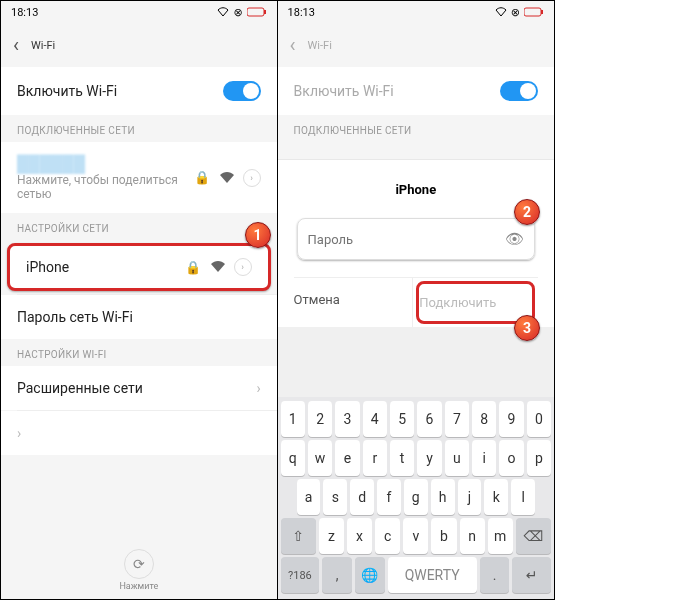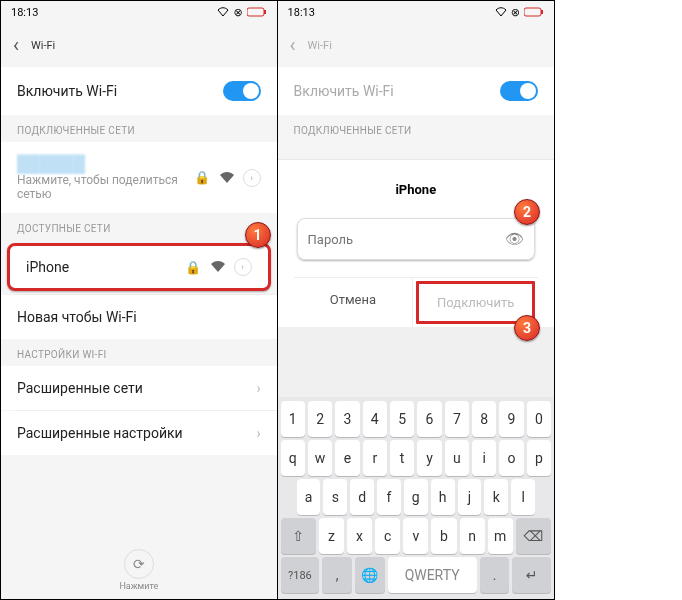--- a/index.html
+++ b/index.html
@@ -29,29 +29,29 @@
 .hl{border:3px solid #d62828;border-radius:8px;box-shadow:0 1px 2px rgba(0,0,0,.3)}
 .badge{position:absolute;width:26px;height:26px;border-radius:50%;background:radial-gradient(circle at 35% 30%,#ff7a3d,#d62828);color:#fff;font-weight:700;display:flex;align-items:center;justify-content:center;font-size:14px;border:1px solid #8a1010;box-shadow:0 1px 2px rgba(0,0,0,.4)}
 
 .overlay{position:absolute;left:0;right:0;top:158px;bottom:0;background:rgba(0,0,0,.02)}
 .dialog{background:#fff;margin:0;padding:16px 16px 0;border-top:1px solid #e8e8e8}
 .dlg-title{text-align:center;font-size:13px;font-weight:700;padding:6px 0 18px}
 .pw-wrap{display:flex;align-items:center;border:1px solid #ddd;padding:0 10px;height:42px}
 .pw-wrap input{flex:1;border:none;outline:none;font-size:13px;color:#ef4444;background:transparent}
 .eye{color:#888;font-size:15px}
 .dlg-btns{display:flex;margin-top:14px;border-top:1px solid #eee}
-.dlg-btn{flex:1;text-align:center;padding:14px 0;font-size:13px;color:#555;border-right:1px solid #eee}
+.dlg-btn{flex:1;padding:14px 0;font-size:13px;color:#555;border-right:1px solid #eee}
 .dlg-btn:last-child{border-right:none;color:#bbb}
 
 .kbd{position:absolute;bottom:0;left:0;right:0;background:#e8e8ea;padding:4px 3px 3px}
 .krow{display:flex;gap:3px;margin-bottom:3px;justify-content:center}
 .key{background:#fff;border-radius:4px;height:36px;flex:1;display:flex;align-items:center;justify-content:center;font-size:14px;color:#333;box-shadow:0 1px 0 rgba(0,0,0,.2);min-width:0}
 .key.dark{background:#cfd1d5;color:#555}
 .key.space{flex:3;font-size:14px;color:#888}
-.hl-connect{border:3px solid #d62828;border-radius:1px}
+.hl-connect{border:3px solid #d62828;border-radius:8px}
 svg{display:block}
 </style>
 </head>
 <body>
 
 <div class="container">
 
   <div class="phone">
     <div class="statusbar">
       <span>18:13</span>
@@ -81,48 +81,47 @@
         <div class="row-sub">Нажмите, чтобы поделиться сетью</div>
       </div>
       <div class="net-icons">
         <span>🔒</span>
         <svg width="16" height="12">
             <path d="M8 11L1 3c4-4 10-4 14 0z" fill="#666"></path>
           </svg>
         <span class="chev">›</span>
       </div>
     </div>
-    <div class="section">ДОСТУПНЫЕ СЕТИ</div>
+    <div class="section">НАСТРОЙКИ СЕТИ</div>
 
     <div style="position:relative;padding:3px 6px">
       <div class="net-row hl" style="position:relative">
         <span class="net-name">iPhone</span>
         <div class="net-icons">
           <span>🔒</span>
           <svg width="16" height="12">
               <path d="M8 11L1 3c4-4 10-4 14 0z" fill="#666"></path>
             </svg>
           <span class="chev">›</span>
         </div>
       </div>
       <div class="badge" style="top:-18px;right:6px">1</div>
     </div>
 
     <div class="divider"></div>
     <div class="row">
-      <span>Новая чтобы Wi-Fi</span>
+      <span>Пароль сеть Wi-Fi</span>
     </div>
     <div class="section">НАСТРОЙКИ WI-FI</div>
     <div class="row">
       <span>Расширенные сети</span>
       <span style="color:#bbb">›</span>
     </div>
     <div class="divider"></div>
     <div class="row">
-      <span>Расширенные настройки</span>
       <span style="color:#bbb">›</span>
     </div>
     <div class="refresh">
       <div class="ref-ic">⟳</div>
       <div class="ref-lbl">Нажмите</div>
     </div>
   </div>
 
   <div class="phone">
     <div class="statusbar">

